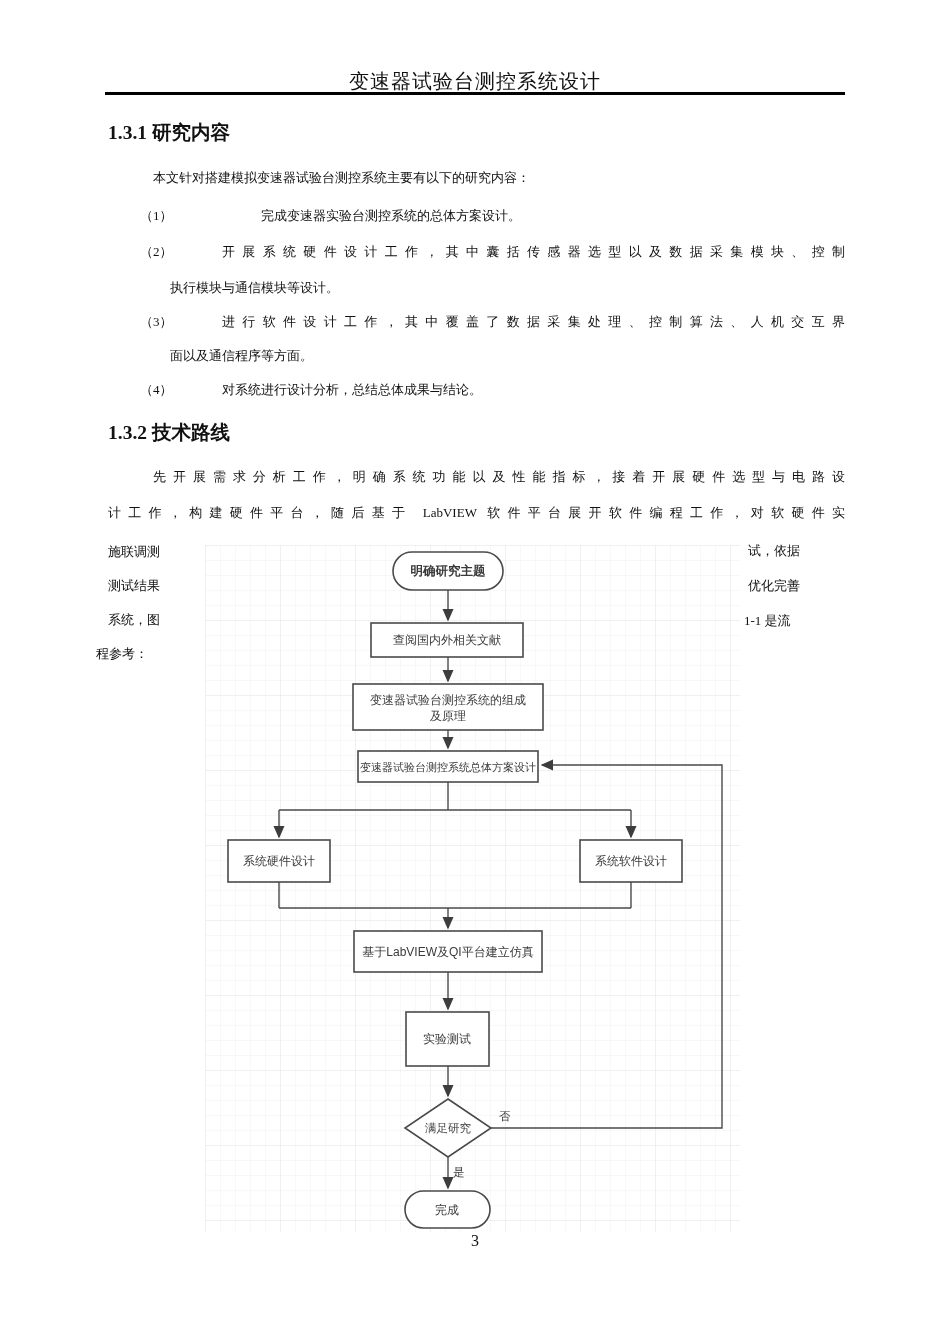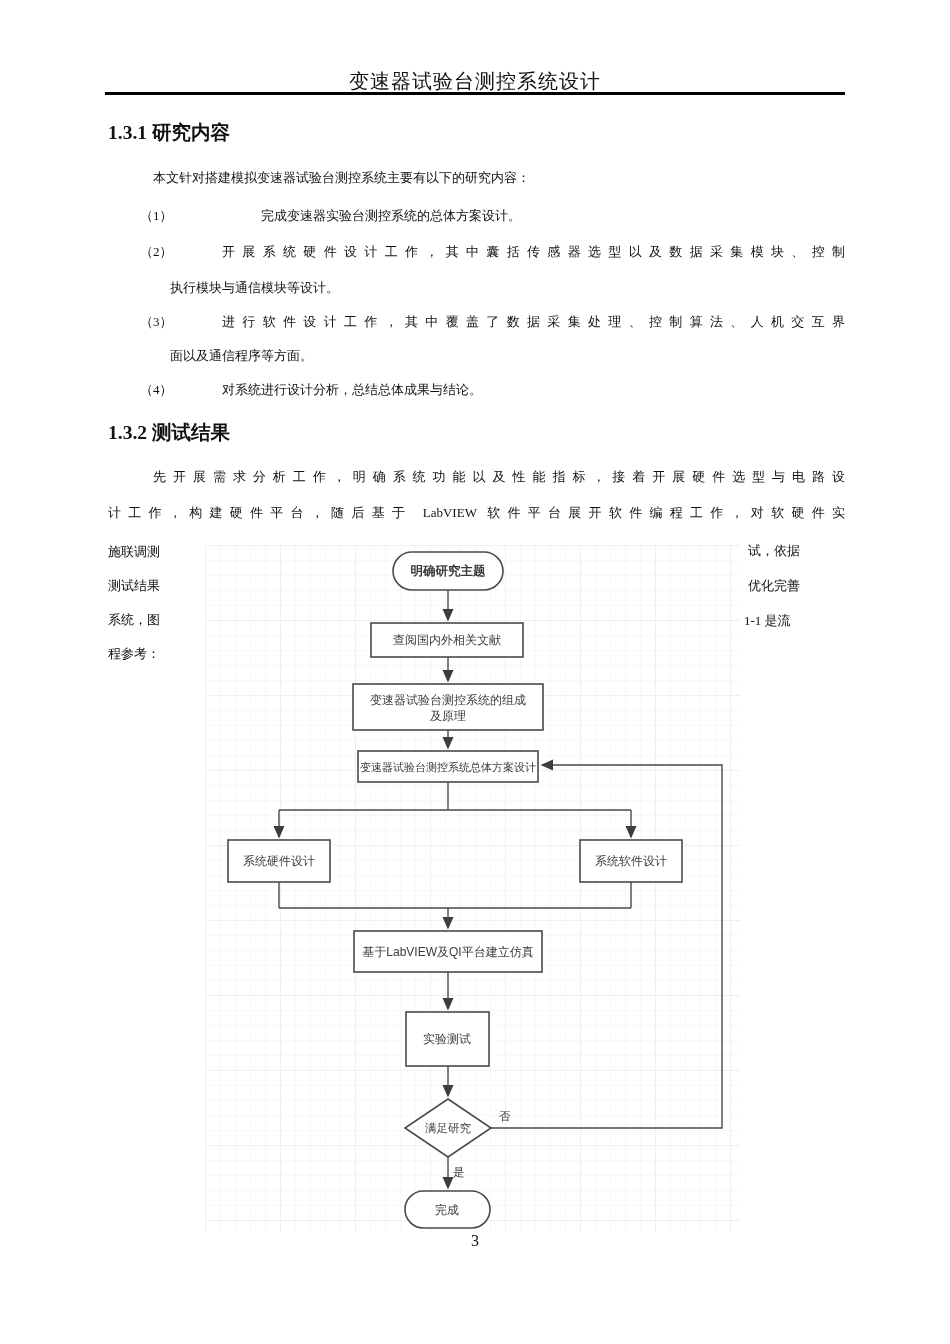--- a/index.html
+++ b/index.html
@@ -34,28 +34,28 @@
   <div class="abs bodyline just" style="left:222px;top:240px;width:623px;">开展系统硬件设计工作，其中囊括传感器选型以及数据采集模块、控制</div>
   <div class="abs bodyline" style="left:170px;top:276px;">执行模块与通信模块等设计。</div>
 
   <div class="abs bodyline" style="left:140px;top:310px;">（3）</div>
   <div class="abs bodyline just" style="left:222px;top:310px;width:623px;">进行软件设计工作，其中覆盖了数据采集处理、控制算法、人机交互界</div>
   <div class="abs bodyline" style="left:170px;top:344px;">面以及通信程序等方面。</div>
 
   <div class="abs bodyline" style="left:140px;top:378px;">（4）</div>
   <div class="abs bodyline" style="left:222px;top:378px;">对系统进行设计分析，总结总体成果与结论。</div>
 
-  <div class="abs heading" style="left:108px;top:419px;">1.3.2 测试结果</div>
+  <div class="abs heading" style="left:108px;top:419px;">1.3.2 技术路线</div>
   <div class="abs bodyline just" style="left:108px;top:501px;width:737px;">计工作，构建硬件平台，随后基于 LabVIEW 软件平台展开软件编程工作，对软硬件实</div>
   <div class="abs bodyline just" style="left:153px;top:465px;width:692px;">先开展需求分析工作，明确系统功能以及性能指标，接着开展硬件选型与电路设</div>
 
   <div class="abs bodyline" style="left:108px;top:540px;">施联调测</div>
   <div class="abs bodyline" style="left:108px;top:574px;">测试结果</div>
   <div class="abs bodyline" style="left:108px;top:608px;">系统，图</div>
-  <div class="abs bodyline" style="left:108px;top:642px;">程参考：</div>
+  <div class="abs bodyline" style="left:96px;top:642px;">程参考：</div>
 
   <div class="abs bodyline" style="left:748px;top:539px;">试，依据</div>
   <div class="abs bodyline" style="left:748px;top:574px;">优化完善</div>
   <div class="abs bodyline" style="left:744px;top:609px;">1-1 是流</div>
 
   <svg class="abs" style="left:205px;top:545px;" width="535" height="687" viewBox="0 0 535 687">
     <defs>
       <pattern id="gmin" width="15" height="15" patternUnits="userSpaceOnUse">
         <path d="M15 0 H0 V15" fill="none" stroke="#f1f1f1" stroke-width="1"></path>
       </pattern>

